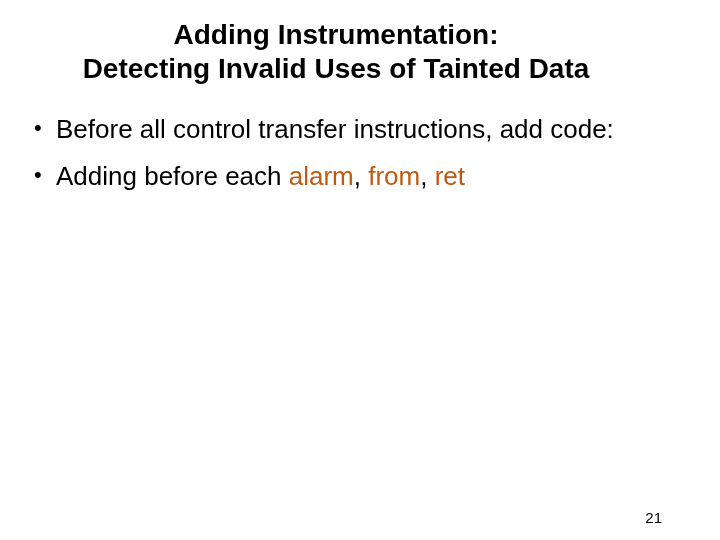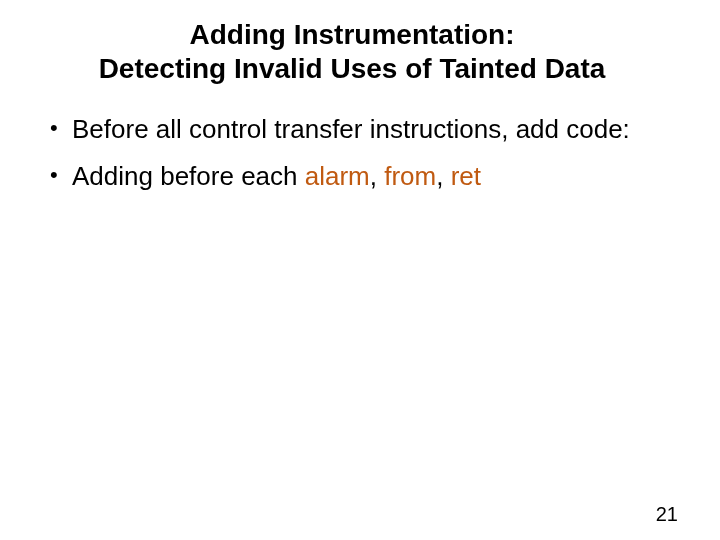--- a/index.html
+++ b/index.html
@@ -11,21 +11,20 @@
     font-family: Verdana, Geneva, sans-serif;
     color: #000000;
     overflow: hidden;
   }
   .slide {
     width: 684px;
     height: 540px;
     position: relative;
     box-sizing: border-box;
     padding: 18px 28px 0 16px;
-    margin-left: 16px;
   }
   .title {
     text-align: center;
     font-weight: 700;
     font-size: 28px;
     line-height: 1.2;
     margin: 0 0 28px 0;
   }
   ul.top {
     list-style: none;
@@ -63,21 +62,21 @@
     content: "–";
     position: absolute;
     left: 0;
     top: 0;
   }
   .kw-orange { color: #C05A11; }
   .page-num {
     position: absolute;
     right: 22px;
     bottom: 14px;
-    font-size: 20px;
+    font-size: 15px;
     font-family: Arial, sans-serif;
     color: #000;
   }
 </style>
 </head>
 <body>
 
 <div class="slide">
 
   <h1 class="title">

